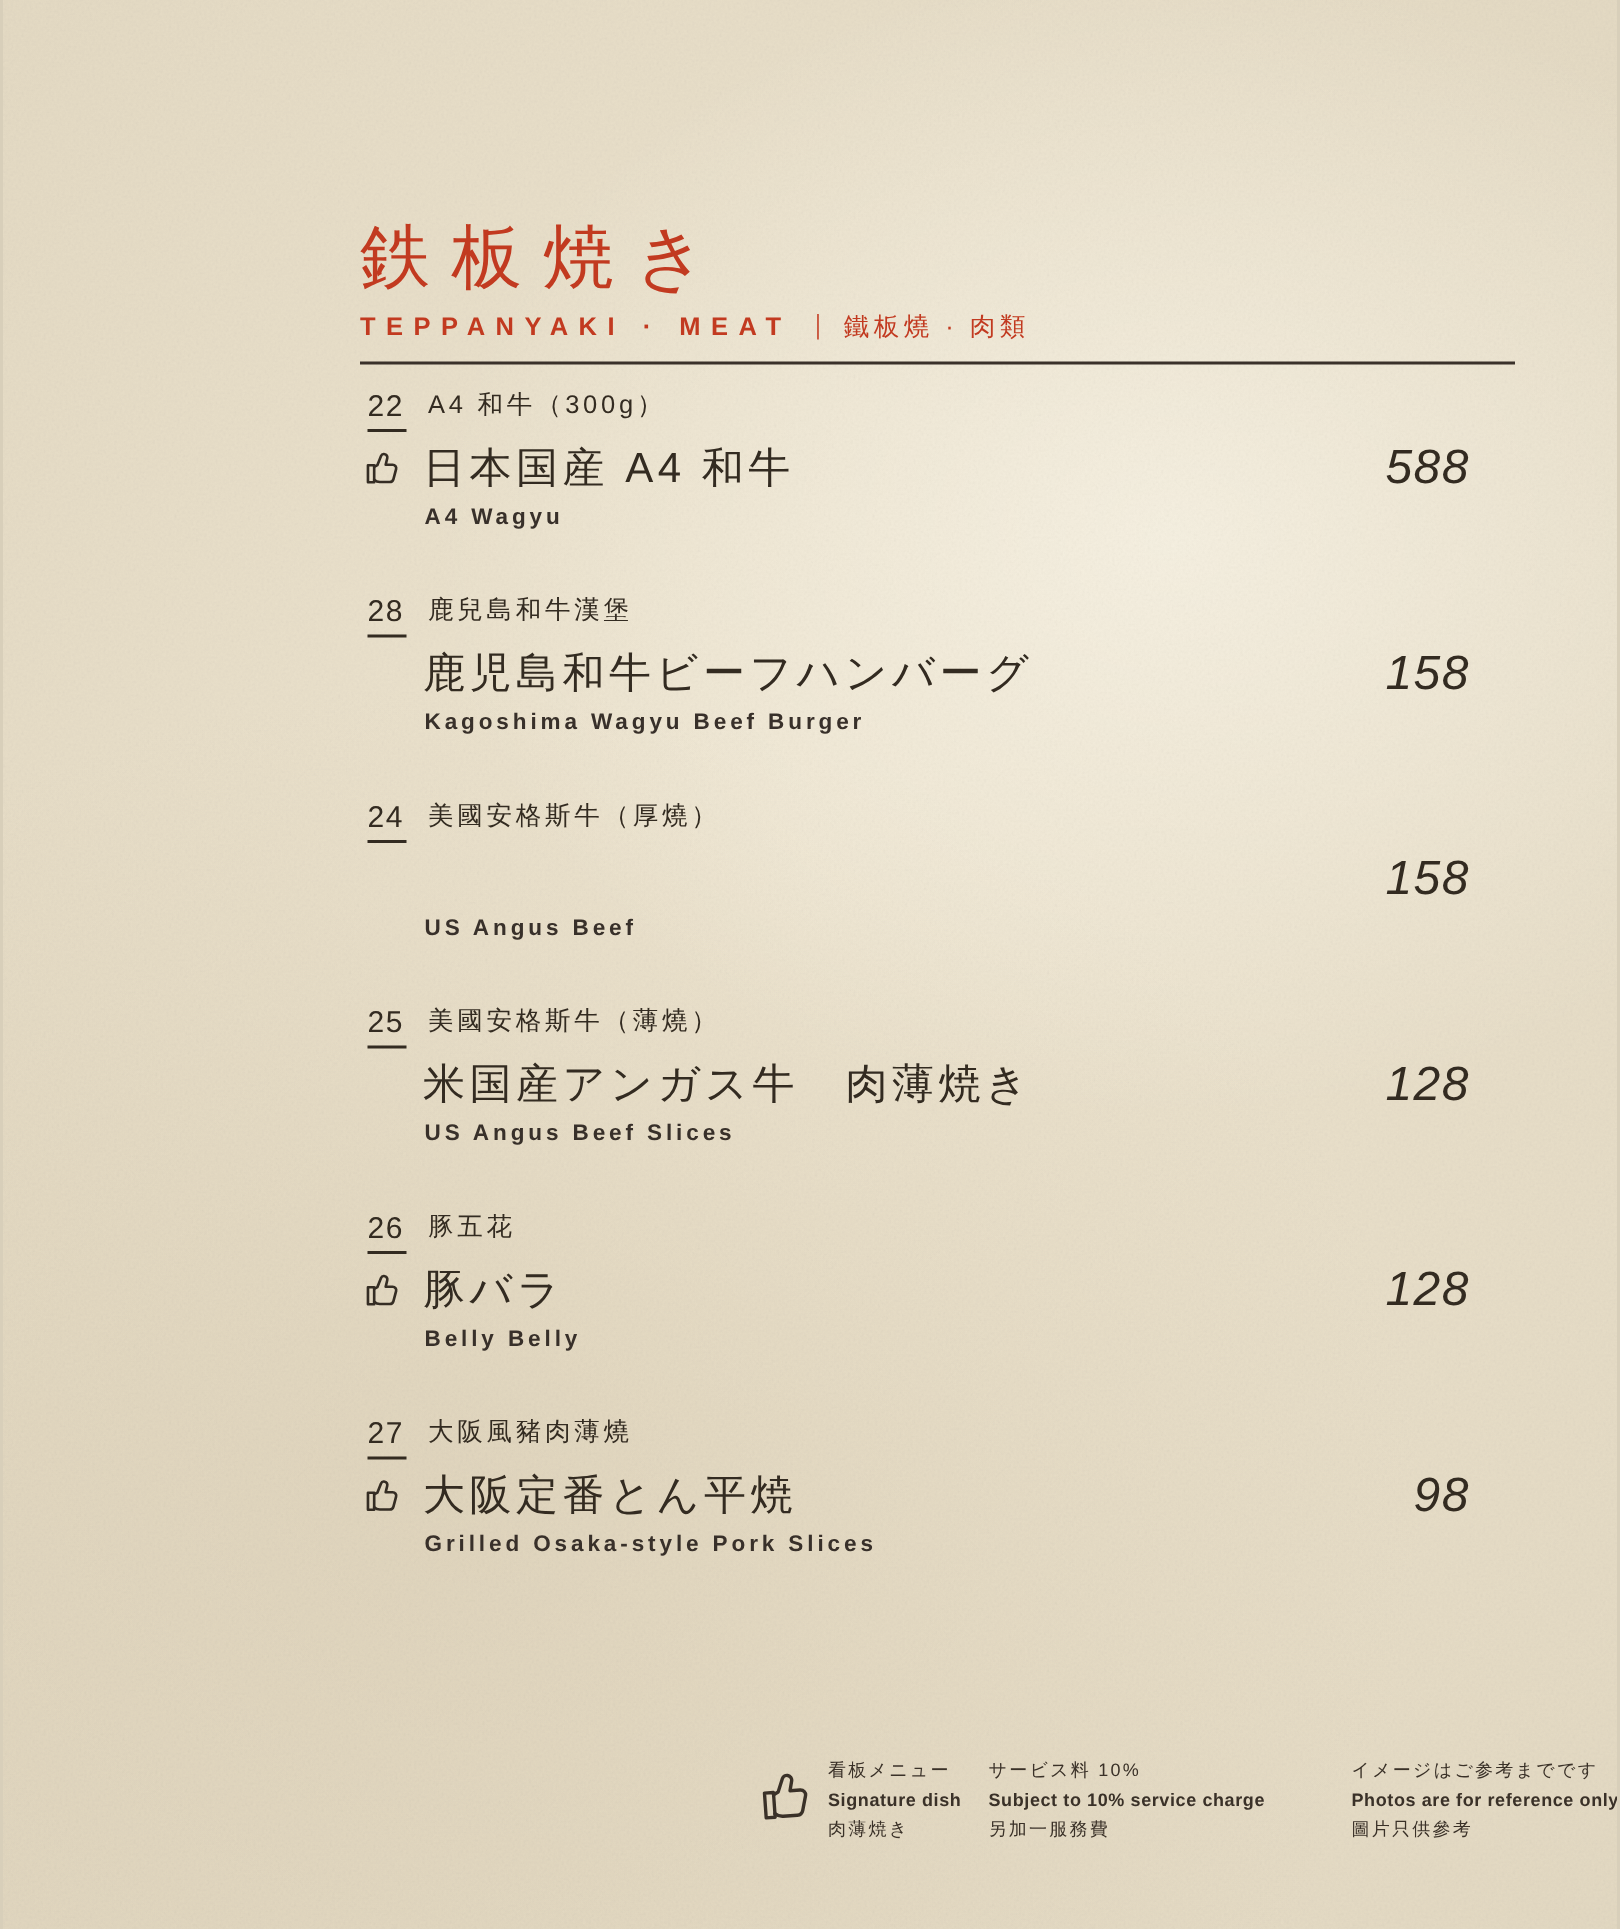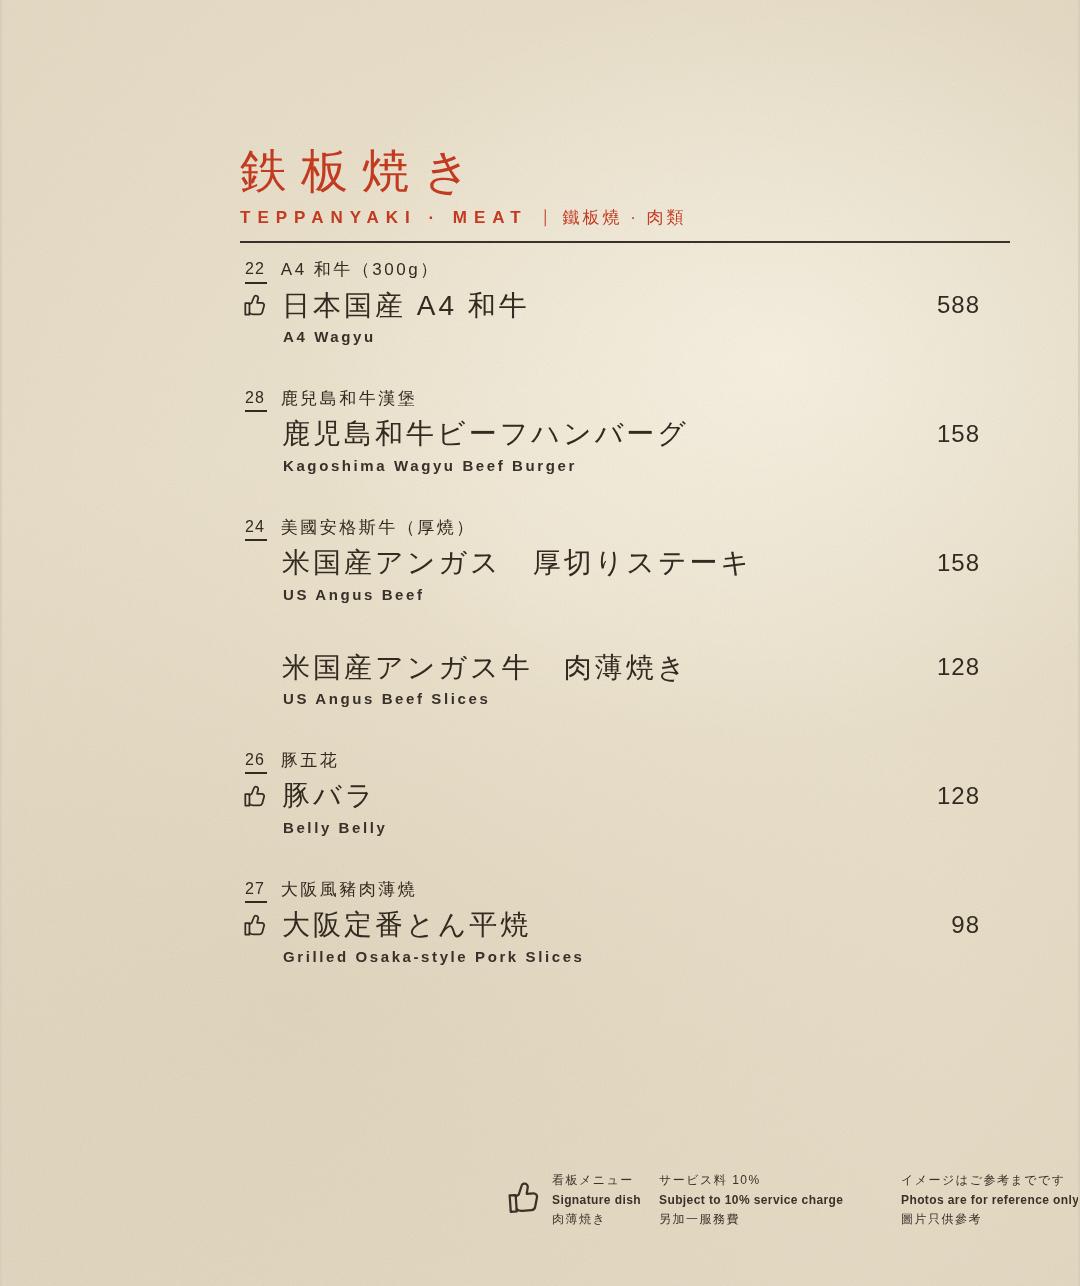--- a/index.html
+++ b/index.html
@@ -30,30 +30,30 @@
   }
   .subtitle .en{letter-spacing:7px;font-weight:700;}
   .subtitle .divider{font-weight:400;transform:translateY(-1px);}
   .subtitle .zh{letter-spacing:3px;font-weight:500;}
   .rule{margin-top:12px;border-top:2px solid #3a312a;height:0;}
 
   .items{margin-top:16px;display:flex;flex-direction:column;gap:43px;}
 
   .item-head{margin-left:5px;font-size:17px;display:flex;align-items:flex-start;line-height:1.2;}
   .item-num{
-    font-size:16px;letter-spacing:1px;padding:0 2px 3px 0;margin-right:14px;
+    font-size:20px;letter-spacing:1px;padding:0 2px 3px 0;margin-right:14px;
     border-bottom:2px solid #332b21;
   }
   .item-sub{letter-spacing:2.5px;font-weight:500;padding-top:1px;}
 
   .item-main{position:relative;margin-top:5px;padding-left:42px;padding-right:30px;display:flex;align-items:center;}
   .thumb{position:absolute;left:2px;top:50%;transform:translateY(-50%);width:29px;height:29px;}
   .thumb svg,.footer-thumb svg{display:block;width:100%;height:100%;}
   .item-name{font-size:28px;letter-spacing:3px;font-weight:500;line-height:1.2;white-space:nowrap;}
-  .item-price{margin-left:auto;font-size:24px;letter-spacing:1px;font-weight:500;}
+  .item-price{margin-left:auto;font-size:32px;letter-spacing:1px;font-weight:500;font-style:italic;}
   .item-en{margin-top:6px;padding-left:43px;font-size:15px;font-weight:700;letter-spacing:2.6px;color:#38302a;}
 
   .footer{position:absolute;left:0;top:1168px;width:1080px;height:86px;font-size:12px;line-height:19.5px;color:#3a3128;}
   .footer .col{position:absolute;top:3px;font-weight:700;letter-spacing:.4px;}
   .footer .col .cjk{font-weight:500;letter-spacing:1.5px;}
   .footer-thumb{position:absolute;left:503px;top:8px;width:42px;height:42px;transform:rotate(-4deg);}
   .col-signature{left:550px;}
   .col-service{left:657px;}
   .col-photos{left:876px;margin-left:23px;}
 </style>
@@ -109,26 +109,29 @@
       </div>
       <div class="item-en">Kagoshima Wagyu Beef Burger</div>
     </div>
         <div class="item">
       <div class="item-head">
         <span class="item-num">24</span>
         <span class="item-sub">美國安格斯牛（厚燒）</span>
       </div>
       <div class="item-main">
 
-        <span class="item-name">米国産アンガス　厚切りステーキ</span>
         <span class="item-price">158</span>
       </div>
       <div class="item-en">US Angus Beef</div>
     </div>
         <div class="item">
+      <div class="item-head">
+        <span class="item-num">25</span>
+        <span class="item-sub">美國安格斯牛（薄燒）</span>
+      </div>
       <div class="item-main">
 
         <span class="item-name">米国産アンガス牛　肉薄焼き</span>
         <span class="item-price">128</span>
       </div>
       <div class="item-en">US Angus Beef Slices</div>
     </div>
         <div class="item">
       <div class="item-head">
         <span class="item-num">26</span>

